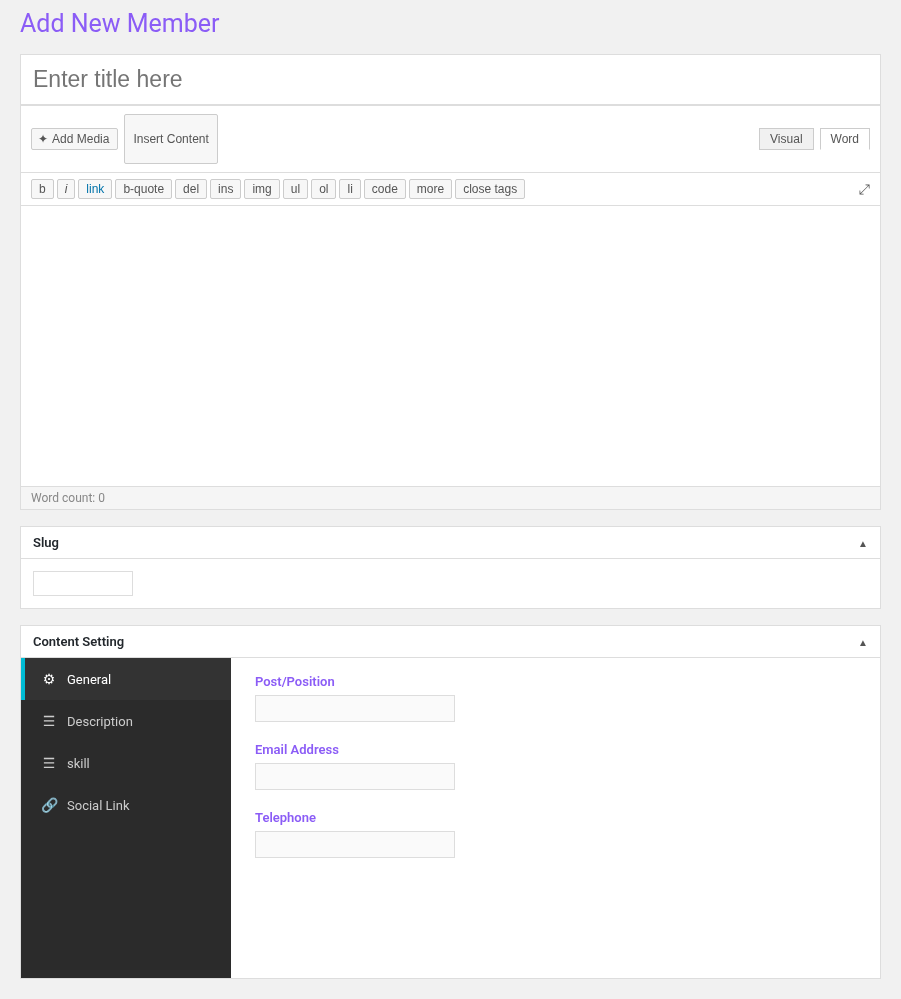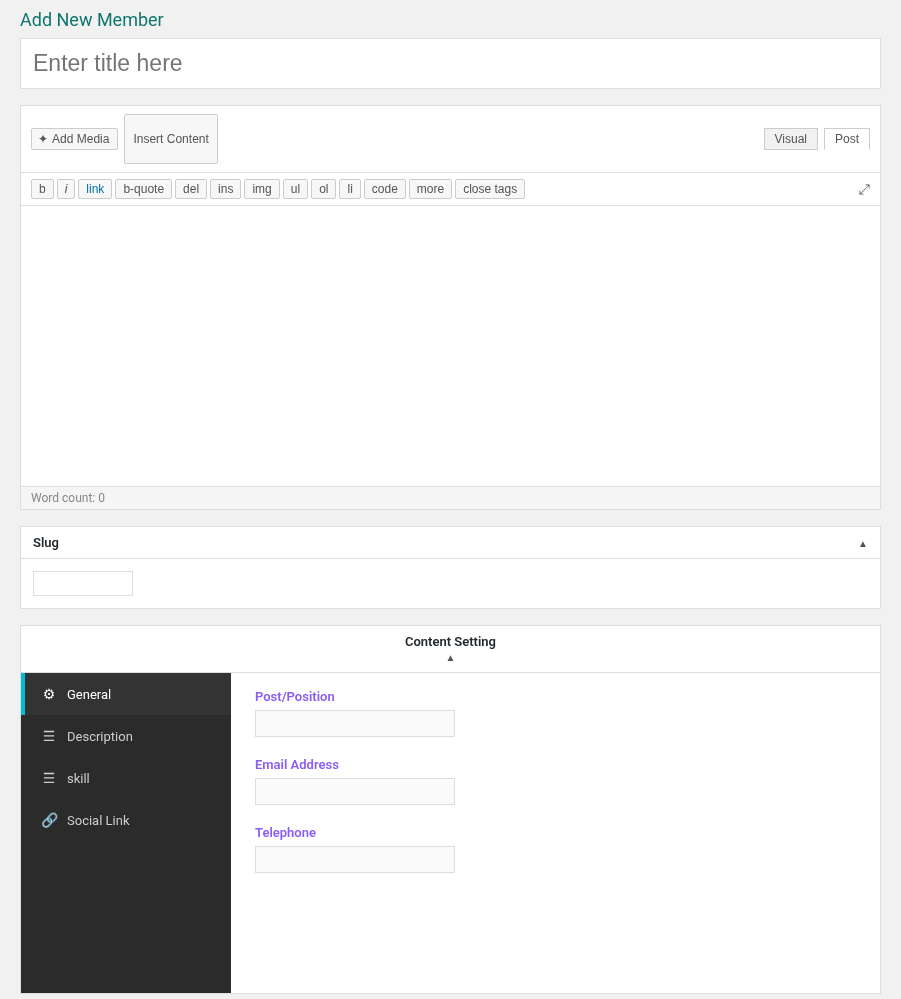--- a/index.html
+++ b/index.html
@@ -9,34 +9,33 @@
       background: #f1f1f1;
       color: #23282d;
     }
     .page-wrapper {
       width: 901px;
       min-height: 999px;
       background: #f1f1f1;
       padding: 0;
     }
     .page-title {
-      font-size: 18px;
+      font-size: 25px;
       font-weight: 400;
-      color: #0f766e;
-      padding: 9px 0 8px 20px;
+      color: #8b5cf6;
+      padding: 9px 0 16px 20px;
       background: #f1f1f1;
     }
     .main-content {
       padding: 0 20px 20px 20px;
     }
     
     .title-input-wrapper {
       background: #fff;
       border: 1px solid #ddd;
-      margin-bottom: 16px;
     }
     .title-input {
       width: 100%;
       border: none;
       outline: none;
       font-size: 23px;
       font-weight: 400;
       color: #aaa;
       padding: 11px 12px;
       background: transparent;
@@ -179,21 +178,20 @@
     .content-setting-header {
       padding: 8px 12px;
       background: #fff;
       border-bottom: 1px solid #ddd;
       display: flex;
       align-items: center;
       justify-content: space-between;
       font-size: 13px;
       font-weight: 600;
       cursor: pointer;
-      flex-direction: column;
     }
     .content-setting-body {
       display: flex;
       min-height: 320px;
     }
     
     .setting-nav {
       width: 210px;
       background: #2b2b2b;
       flex-shrink: 0;
@@ -266,21 +264,21 @@
           <button class="add-media-btn">
             <span>✦</span>
             <span>Add Media</span>
           </button>
           <button class="toolbar-btn">
             <span>Insert Content</span>
           </button>
         </div>
         <div class="toolbar-right visual-text-tabs">
           <button class="tab-btn">Visual</button>
-          <button class="tab-btn active">Post</button>
+          <button class="tab-btn active">Word</button>
         </div>
       </div>
 
       <div class="editor-formatting-bar">
         <div class="format-buttons">
           <button class="fmt-btn">b</button>
           <button class="fmt-btn"><em>i</em></button>
           <button class="fmt-btn link-btn">link</button>
           <button class="fmt-btn">b-quote</button>
           <button class="fmt-btn">del</button>

